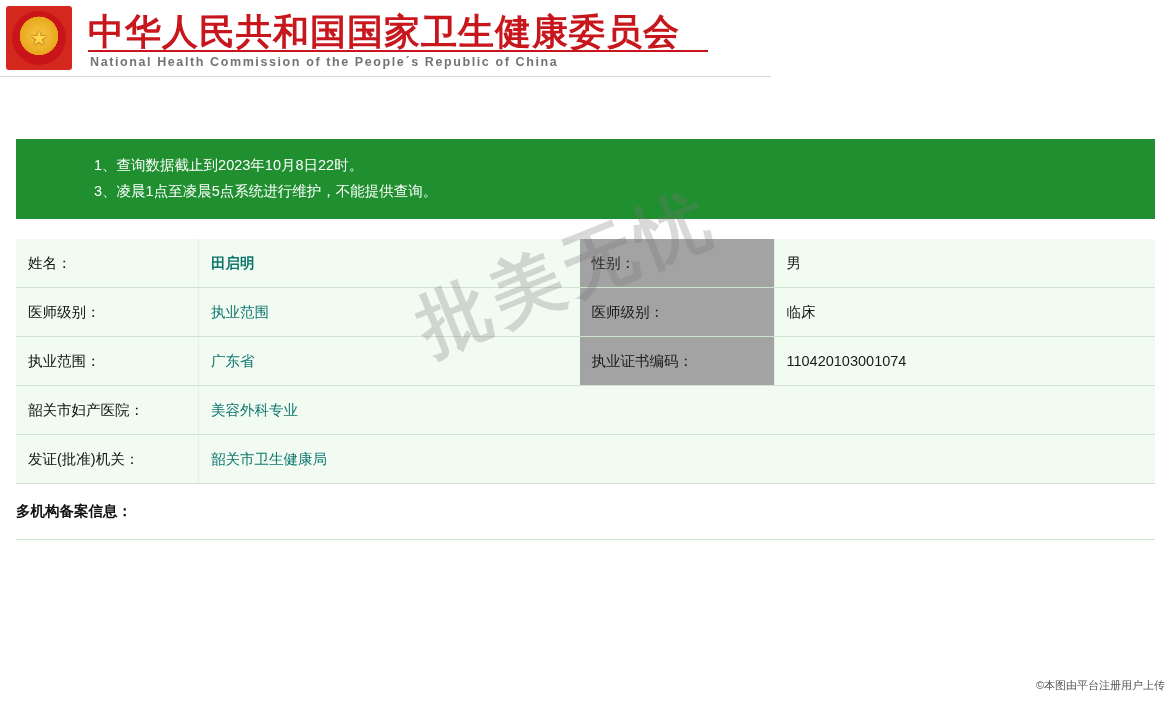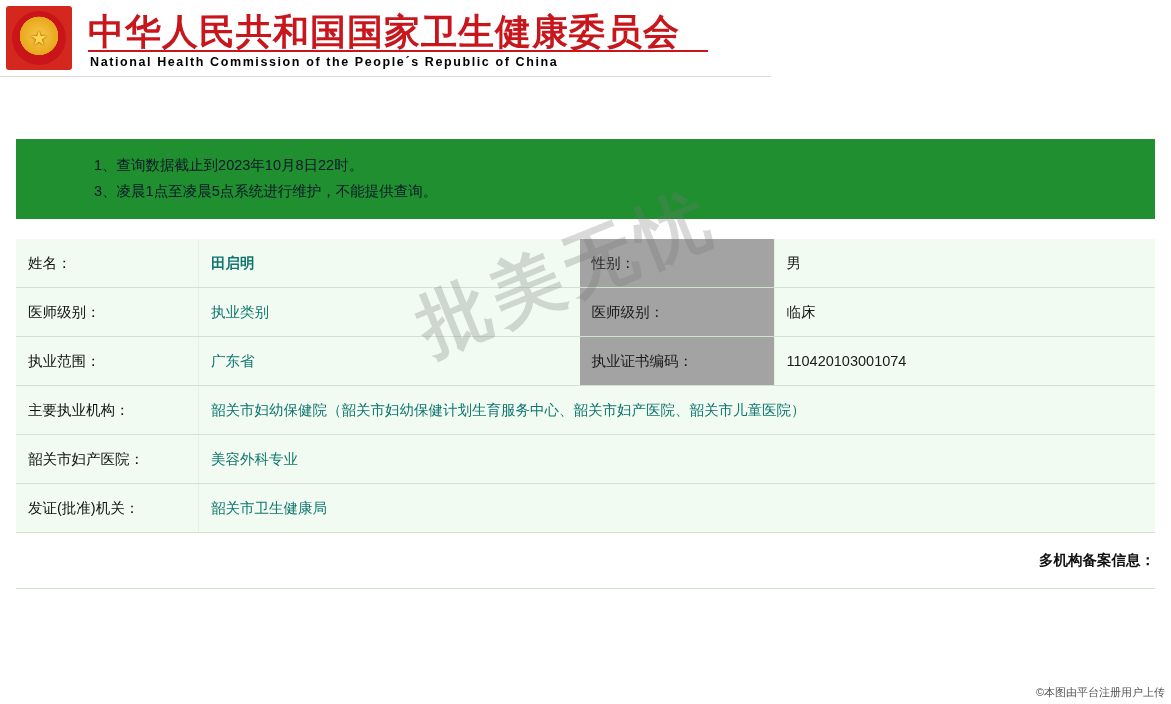--- a/index.html
+++ b/index.html
@@ -65,40 +65,40 @@
     color: #c8161d;
     letter-spacing: 1px;
     white-space: nowrap;
   }
   .banner-sub {
     position: absolute;
     left: 90px;
     top: 55px;
     font-size: 12.5px;
     font-weight: bold;
-    color: #000000;
+    color: #737373;
     letter-spacing: 1.6px;
     white-space: nowrap;
   }
   .banner-rule {
     position: absolute;
     left: 88px;
     top: 50px;
     width: 620px;
     height: 2px;
     background: #c8161d;
   }
 
   
   .notice-wrap {
     padding: 62px 16px 0 16px;
   }
   .notice {
     background: #1f8f2f;
-    color: #0f172a;
+    color: #ffffff;
     padding: 13px 0 15px 0;
     font-size: 14.5px;
     line-height: 26px;
   }
   .notice-line {
     padding-left: 78px;
     white-space: nowrap;
   }
 
   
@@ -133,21 +133,21 @@
     width: 172px;
     background: #a3a3a3;
     border-right: 1px solid #e3f1e3;
   }
   td.value2 {
     background: #f2fbf2;
   }
   td.name-strong { font-weight: bold; }
 
   .multi-title {
-    text-align: right;
+    text-align: left;
     font-weight: bold;
     font-size: 14.5px;
     padding: 18px 0 18px 0;
     color: #111;
     background: #ffffff;
     border-bottom: 1px solid #cfe3cf;
   }
 
   
   .watermark {
@@ -159,21 +159,21 @@
     color: rgba(120,120,120,0.28);
     transform: rotate(-22deg);
     pointer-events: none;
     white-space: nowrap;
     letter-spacing: 6px;
     font-family: "DejaVu Sans", "Liberation Sans", sans-serif;
   }
   .copyright {
     position: absolute;
     right: 6px;
-    bottom: 4px;
+    bottom: 11px;
     font-size: 11px;
     color: #555;
     white-space: nowrap;
   }
 </style>
 </head>
 <body>
 
 <div id="page">
 
@@ -199,35 +199,31 @@
     <table class="info">
       <tbody>
         <tr>
           <td class="label">姓名：</td>
           <td class="value name-strong">田启明</td>
           <td class="label2">性别：</td>
           <td class="value2">男</td>
         </tr>
         <tr>
           <td class="label">医师级别：</td>
-          <td class="value">执业类别</td>
+          <td class="value">执业范围</td>
           <td class="label2">医师级别：</td>
           <td class="value2">临床</td>
         </tr>
         <tr>
           <td class="label">执业范围：</td>
           <td class="value">广东省</td>
           <td class="label2">执业证书编码：</td>
           <td class="value2">110420103001074</td>
         </tr>
         <tr>
-          <td class="label">主要执业机构：</td>
-          <td class="value" colspan="3">韶关市妇幼保健院（韶关市妇幼保健计划生育服务中心、韶关市妇产医院、韶关市儿童医院）</td>
-        </tr>
-        <tr>
           <td class="label">韶关市妇产医院：</td>
           <td class="value" colspan="3">美容外科专业</td>
         </tr>
         <tr>
           <td class="label">发证(批准)机关：</td>
           <td class="value" colspan="3">韶关市卫生健康局</td>
         </tr>
       </tbody>
     </table>
     <div class="multi-title">多机构备案信息：</div>

